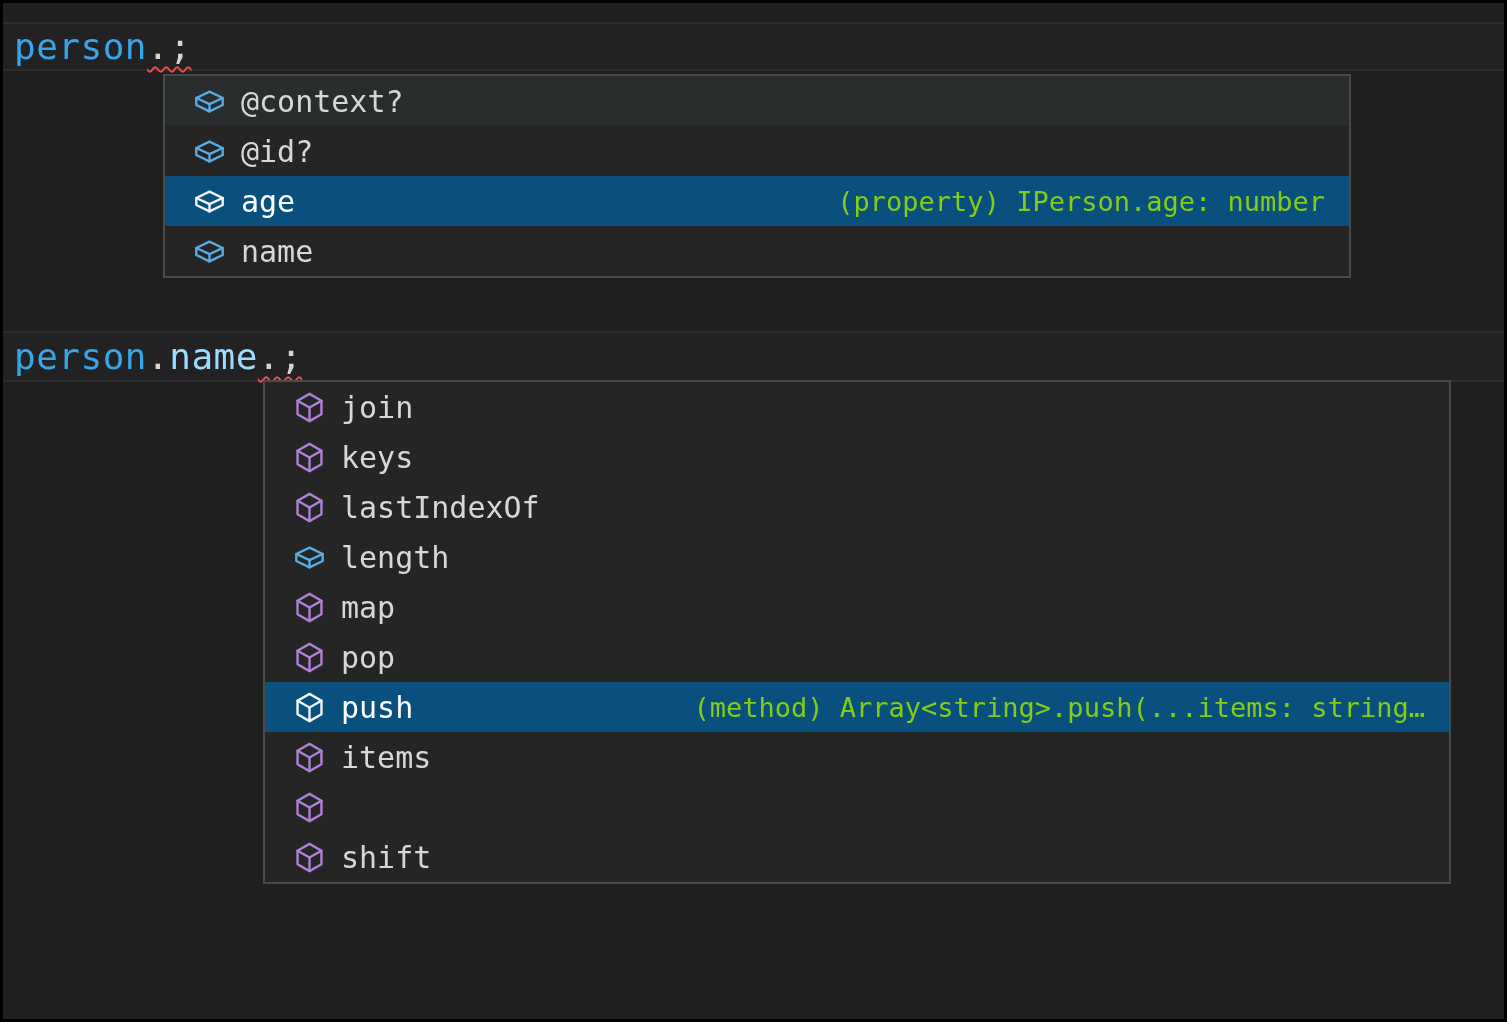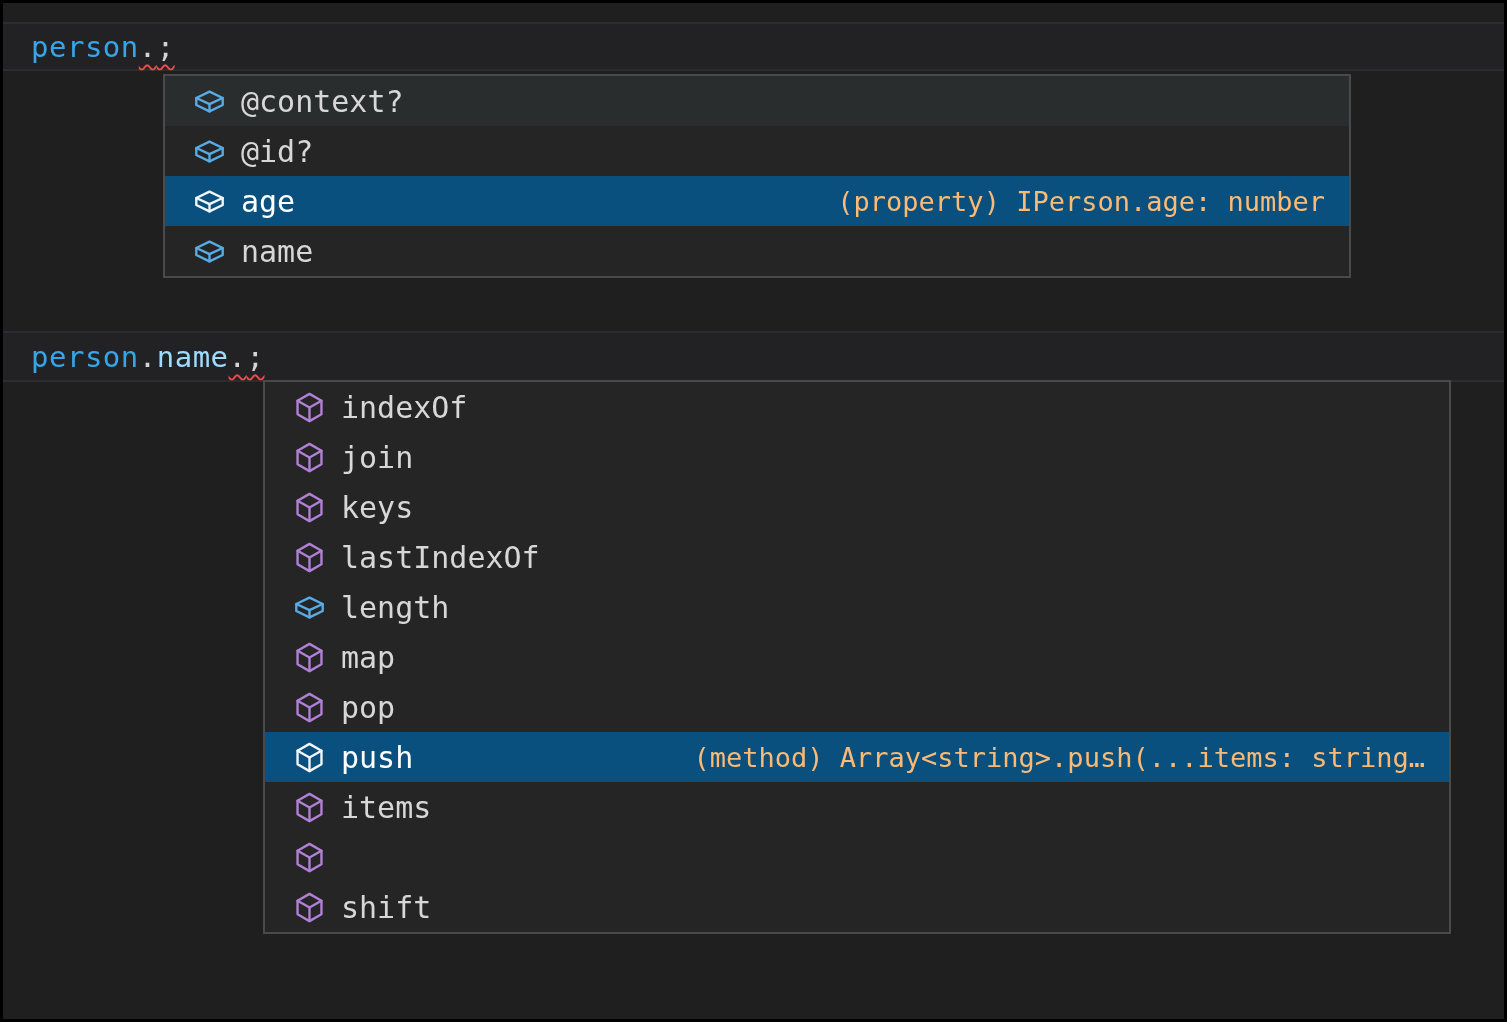--- a/index.html
+++ b/index.html
@@ -5,22 +5,22 @@
   html,body{margin:0;padding:0;background:#000;}
   .screen{
     position:relative;width:1507px;height:1022px;background:#000;
     font-family:"DejaVu Sans Mono","Liberation Mono",monospace;overflow:hidden;
   }
   .editor{position:absolute;left:3px;top:3px;right:3px;bottom:3px;background:#1f1f1f;}
 
   
   .code-line{
     position:absolute;left:0;right:0;box-sizing:border-box;
-    display:flex;align-items:center;padding-left:28px;
-    font-size:29px;letter-spacing:0.5px;
+    display:flex;align-items:center;padding-left:11px;
+    font-size:36px;letter-spacing:0.5px;
     background:#222224;border-top:2px solid #2d2d30;border-bottom:2px solid #2d2d30;
     white-space:pre;cursor:text;
   }
   #code-line-1{top:19px;height:49px;}
   #code-line-2{top:328px;height:51px;}
   .sq{
     text-decoration-line:underline;
     text-decoration-style:wavy;
     text-decoration-thickness:2.2px;
     text-underline-offset:7px;
@@ -40,21 +40,21 @@
   }
   .srow.hover{background:#2a2d2e;}
   .srow.selected{background:#09507e;}
   .sicon{width:33px;height:33px;flex:0 0 auto;margin-right:15px;display:block;}
   .sicon.field{color:#58ace6;}
   .sicon.method{color:#b180d7;}
   .srow.selected .sicon{color:#f2f6f9;}
   .slabel{font-size:30px;color:#d7d7d7;white-space:pre;}
   .srow.selected .slabel{color:#ffffff;}
   .sdetail{margin-left:auto;font-size:27px;color:#c2c9d0;white-space:pre;}
-  .srow.selected .sdetail{color:#fdba74;}
+  .srow.selected .sdetail{color:#84cc16;}
 </style>
 </head>
 <body>
 
 <div class="screen">
   <div class="editor">
 
     <div class="code-line" id="code-line-1"><span style="color: rgb(54, 166, 232);">person</span><span class="sq" style="color: rgb(212, 212, 212); text-decoration-color: rgb(241, 76, 76);">.</span><span class="sq" style="color: rgb(212, 212, 212); text-decoration-color: rgb(241, 76, 76);">;</span></div>
     <div class="code-line" id="code-line-2"><span style="color: rgb(54, 166, 232);">person</span><span style="color: rgb(212, 212, 212);">.</span><span style="color: rgb(156, 220, 254);">name</span><span class="sq" style="color: rgb(212, 212, 212); text-decoration-color: rgb(241, 76, 76);">.</span><span class="sq" style="color: rgb(212, 212, 212); text-decoration-color: rgb(241, 76, 76);">;</span></div>
 
@@ -87,28 +87,20 @@
         <div class="srow">
           <svg class="sicon field" viewBox="0 0 16 16" fill="none" stroke="currentColor" stroke-width="1.15" stroke-linejoin="round" stroke-linecap="round">
     <path d="M8 3.2 L14.4 6.3 V9.7 L8 12.8 L1.6 9.7 V6.3 Z"></path>
     <path d="M1.6 6.3 L8 9.3 L14.4 6.3"></path>
     <path d="M8 9.3 V12.8"></path>
   </svg>
           <span class="slabel">name</span>
         </div>
       </div>
     <div class="suggest" id="suggest-popup-2">
-        <div class="srow">
-          <svg class="sicon method" viewBox="0 0 16 16" fill="none" stroke="currentColor" stroke-width="1.15" stroke-linejoin="round" stroke-linecap="round">
-    <path d="M8 1.4 L13.8 4.7 V11.3 L8 14.6 L2.2 11.3 V4.7 Z"></path>
-    <path d="M2.2 4.7 L8 8 L13.8 4.7"></path>
-    <path d="M8 8 V14.6"></path>
-  </svg>
-          <span class="slabel">indexOf</span>
-        </div>
         <div class="srow">
           <svg class="sicon method" viewBox="0 0 16 16" fill="none" stroke="currentColor" stroke-width="1.15" stroke-linejoin="round" stroke-linecap="round">
     <path d="M8 1.4 L13.8 4.7 V11.3 L8 14.6 L2.2 11.3 V4.7 Z"></path>
     <path d="M2.2 4.7 L8 8 L13.8 4.7"></path>
     <path d="M8 8 V14.6"></path>
   </svg>
           <span class="slabel">join</span>
         </div>
         <div class="srow">
           <svg class="sicon method" viewBox="0 0 16 16" fill="none" stroke="currentColor" stroke-width="1.15" stroke-linejoin="round" stroke-linecap="round">

